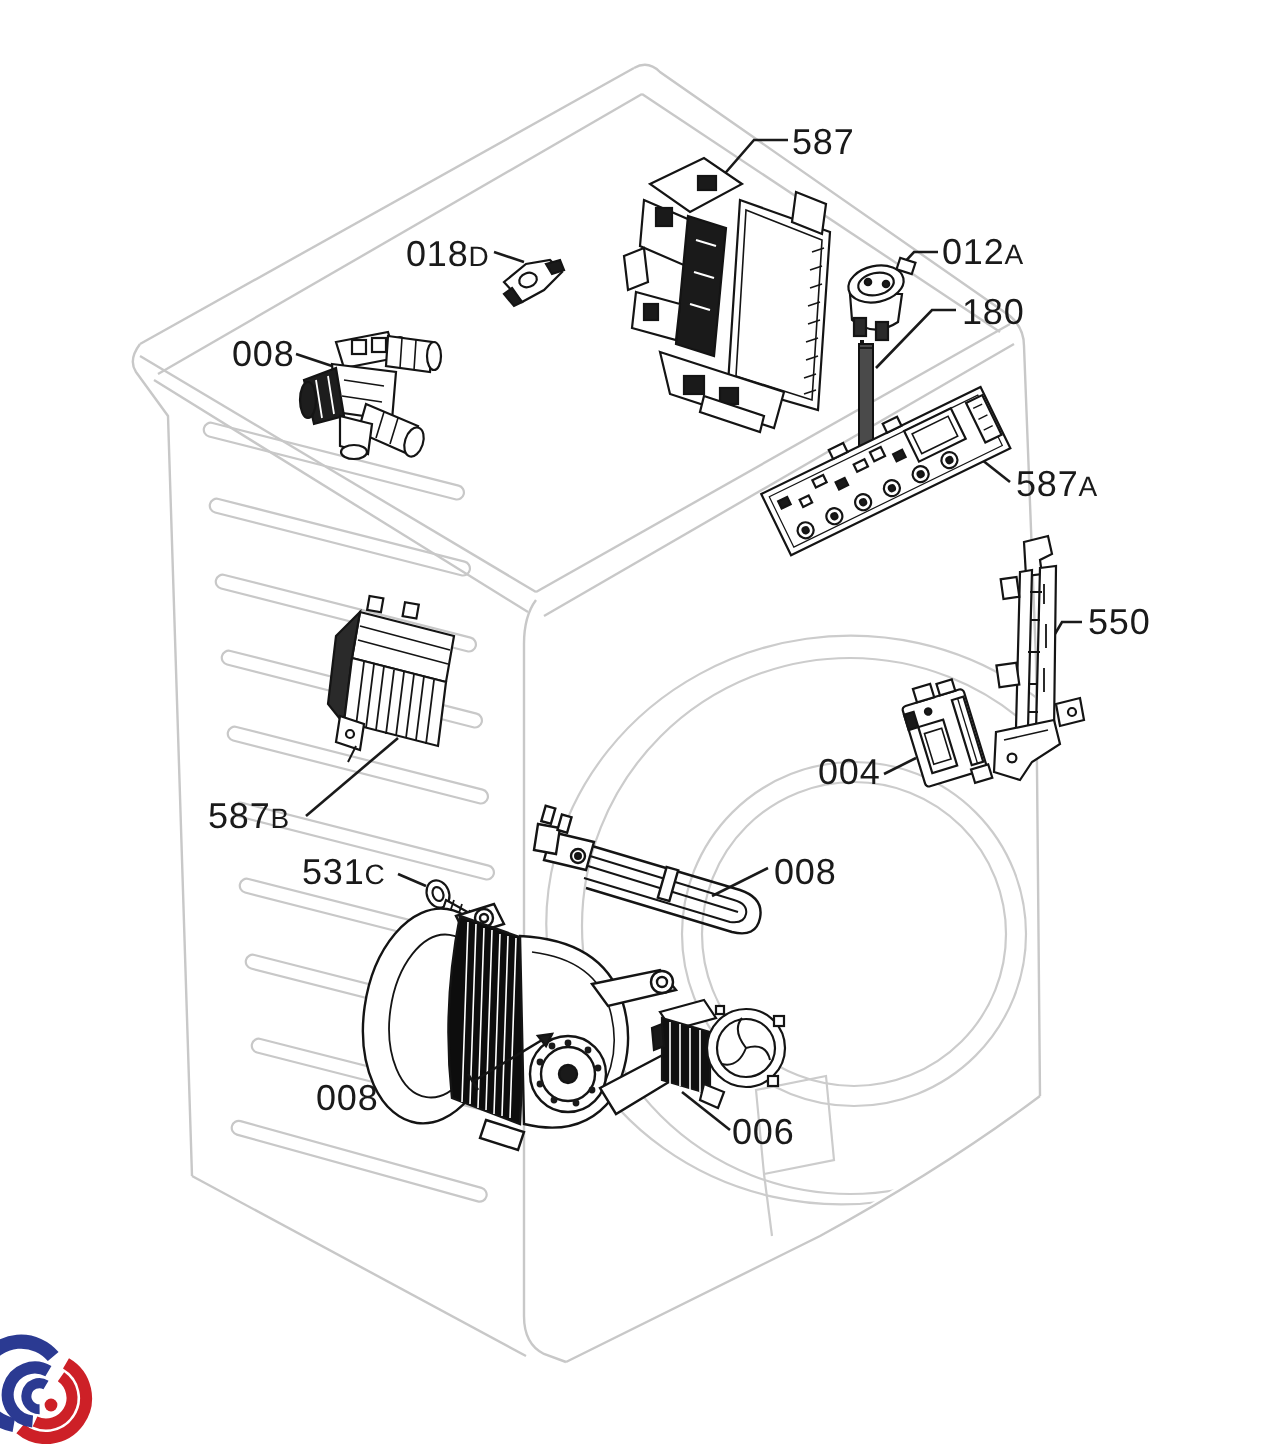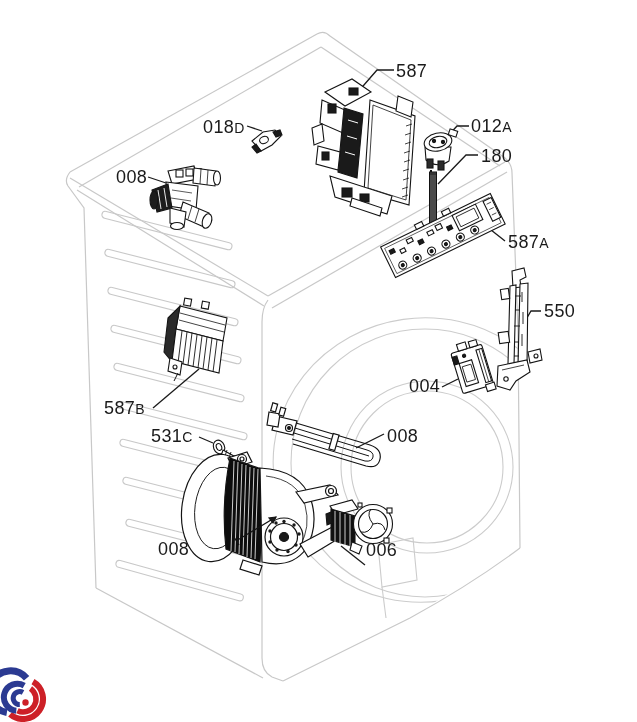--- a/index.html
+++ b/index.html
@@ -385,18 +385,18 @@
       <span class="sfx">C</span>
     </div>
 <div class="plabel" style="left:387px;top:427px">
       <span>008</span>
       <span class="sfx"></span>
     </div>
 <div class="plabel" style="left:158px;top:540px">
       <span>008</span>
       <span class="sfx"></span>
     </div>
-<div class="plabel" style="left:366px;top:541px">
+<div class="plabel" style="left:366px;top:557px">
       <span>006</span>
       <span class="sfx"></span>
     </div>
 
 </div>
 
 </body></html>

